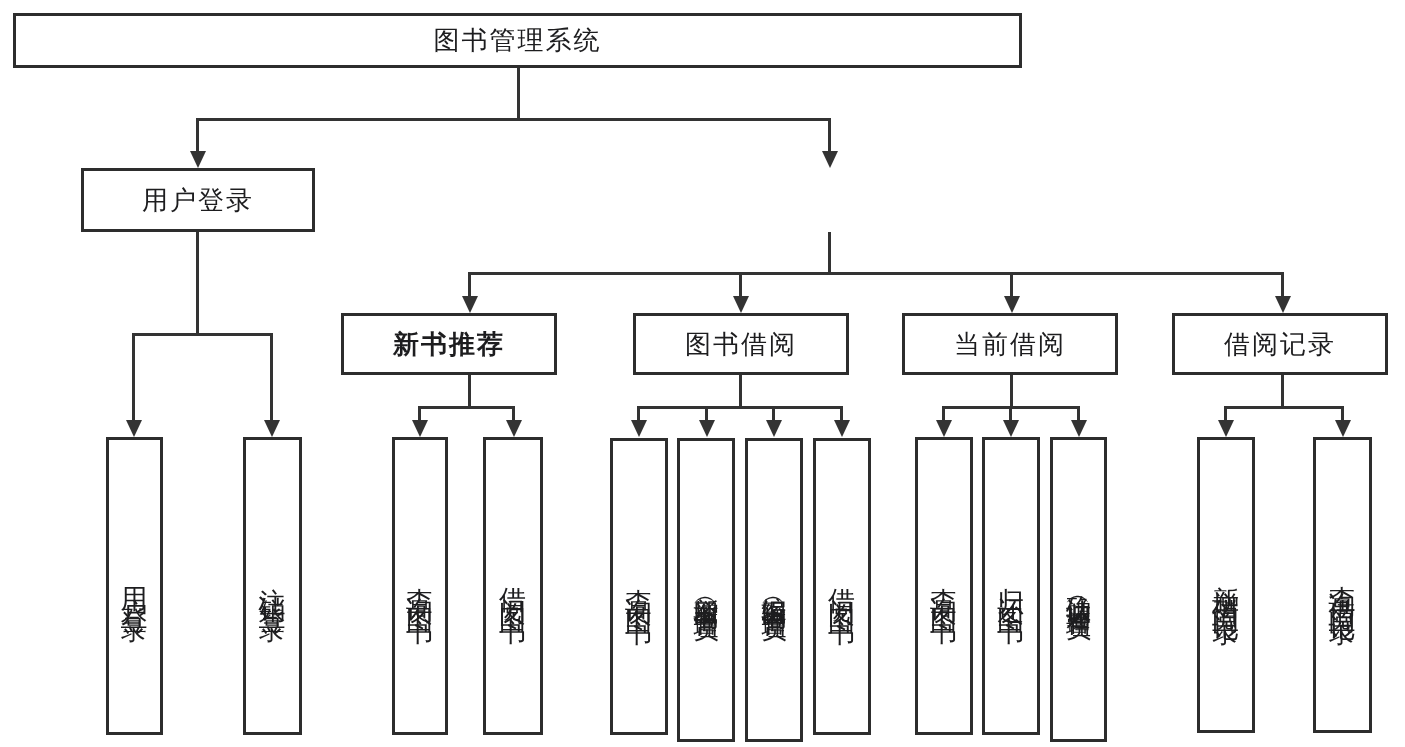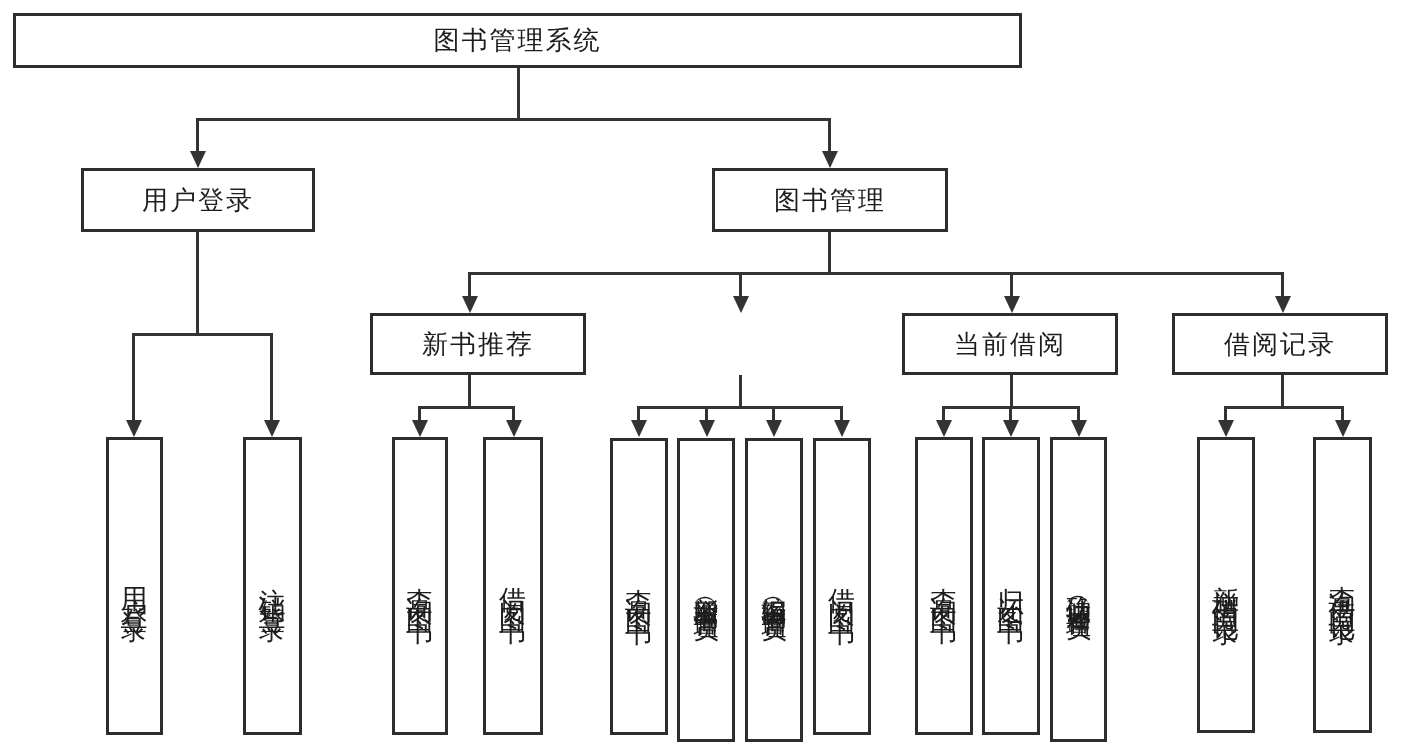--- a/index.html
+++ b/index.html
@@ -68,23 +68,20 @@
     <div class="h" style="left:197px; top:118px; width:634px;"></div>
     <div class="v" style="left:196px; top:118px; height:34px;"></div>
     <div class="v" style="left:828px; top:118px; height:34px;"></div>
     <div class="arrow" style="left:190px; top:151px;"></div>
     <div class="arrow" style="left:822px; top:151px;"></div>
   </div>
 
   <div class="node" style="left:81px; top:168px; width:234px; height:64px;">
     <span>用户登录</span>
   </div>
-  <div class="node" style="left:712px; top:168px; width:236px; height:64px;">
-    <span>图书管理</span>
-  </div>
 
   <div>
     <div class="v" style="left:196px; top:232px; height:104px;"></div>
     <div class="h" style="left:133px; top:333px; width:140px;"></div>
     <div class="v" style="left:132px; top:333px; height:87px;"></div>
     <div class="v" style="left:270px; top:333px; height:87px;"></div>
     <div class="arrow" style="left:126px; top:420px;"></div>
     <div class="arrow" style="left:264px; top:420px;"></div>
   </div>
 
@@ -94,22 +91,25 @@
     <div class="v" style="left:468px;  top:272px; height:25px;"></div>
     <div class="v" style="left:739px;  top:272px; height:25px;"></div>
     <div class="v" style="left:1010px; top:272px; height:25px;"></div>
     <div class="v" style="left:1281px; top:272px; height:25px;"></div>
     <div class="arrow" style="left:462px;  top:296px;"></div>
     <div class="arrow" style="left:733px;  top:296px;"></div>
     <div class="arrow" style="left:1004px; top:296px;"></div>
     <div class="arrow" style="left:1275px; top:296px;"></div>
   </div>
 
-  <div class="node" style="left:370px; top:313px; width:216px; height:62px;">
+  <div class="node" style="left:341px; top:313px; width:216px; height:62px;font-weight:bold;">
     <span>新书推荐</span>
+  </div>
+  <div class="node" style="left:633px; top:313px; width:216px; height:62px;">
+    <span>图书借阅</span>
   </div>
   <div class="node" style="left:1172px; top:313px; width:216px; height:62px;">
     <span>借阅记录</span>
   </div>
   <div class="node" style="left:902px; top:313px; width:216px; height:62px;">
     <span>当前借阅</span>
   </div>
 
   <div>
     <div class="v" style="left:468px; top:375px; height:34px;"></div>

